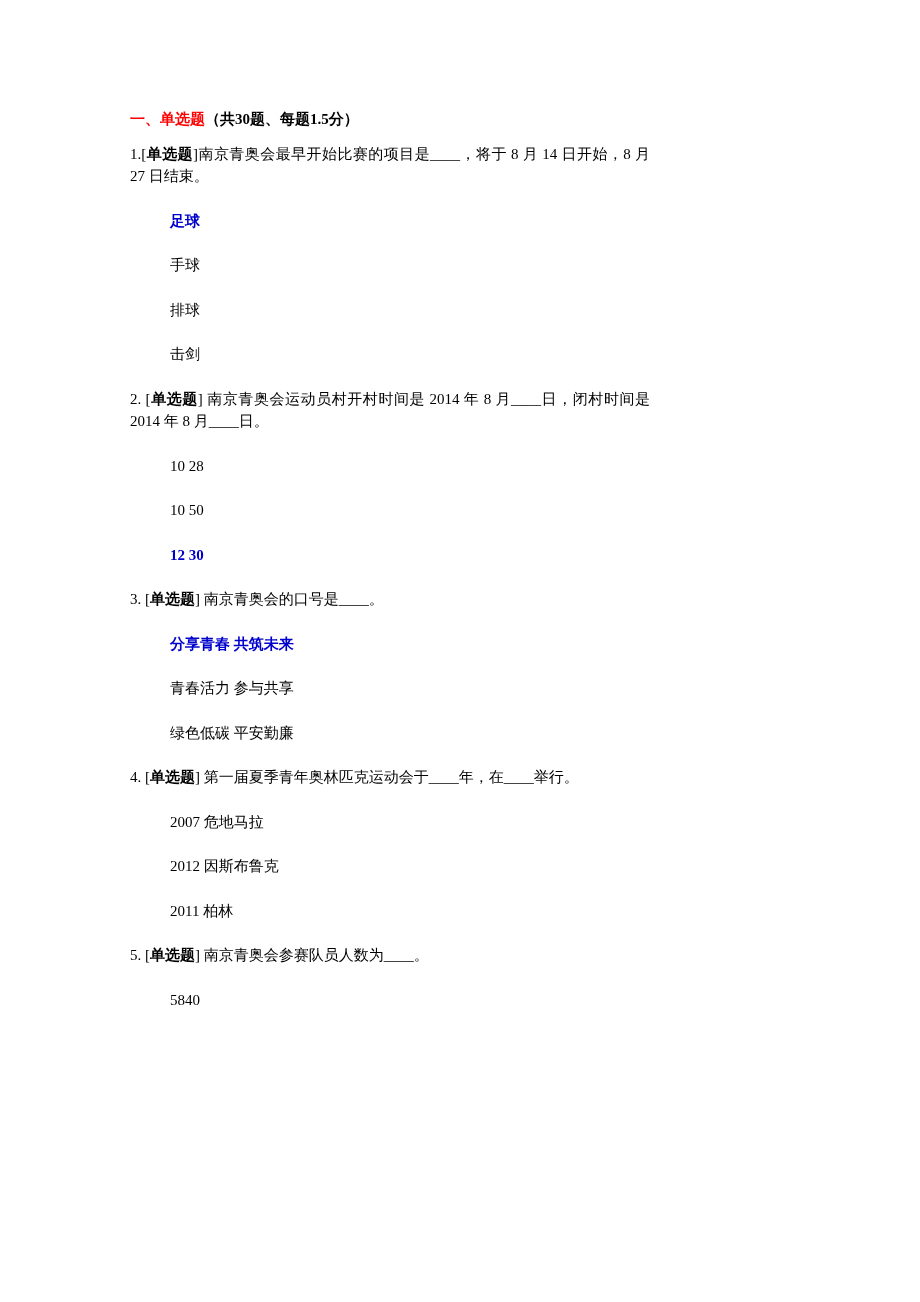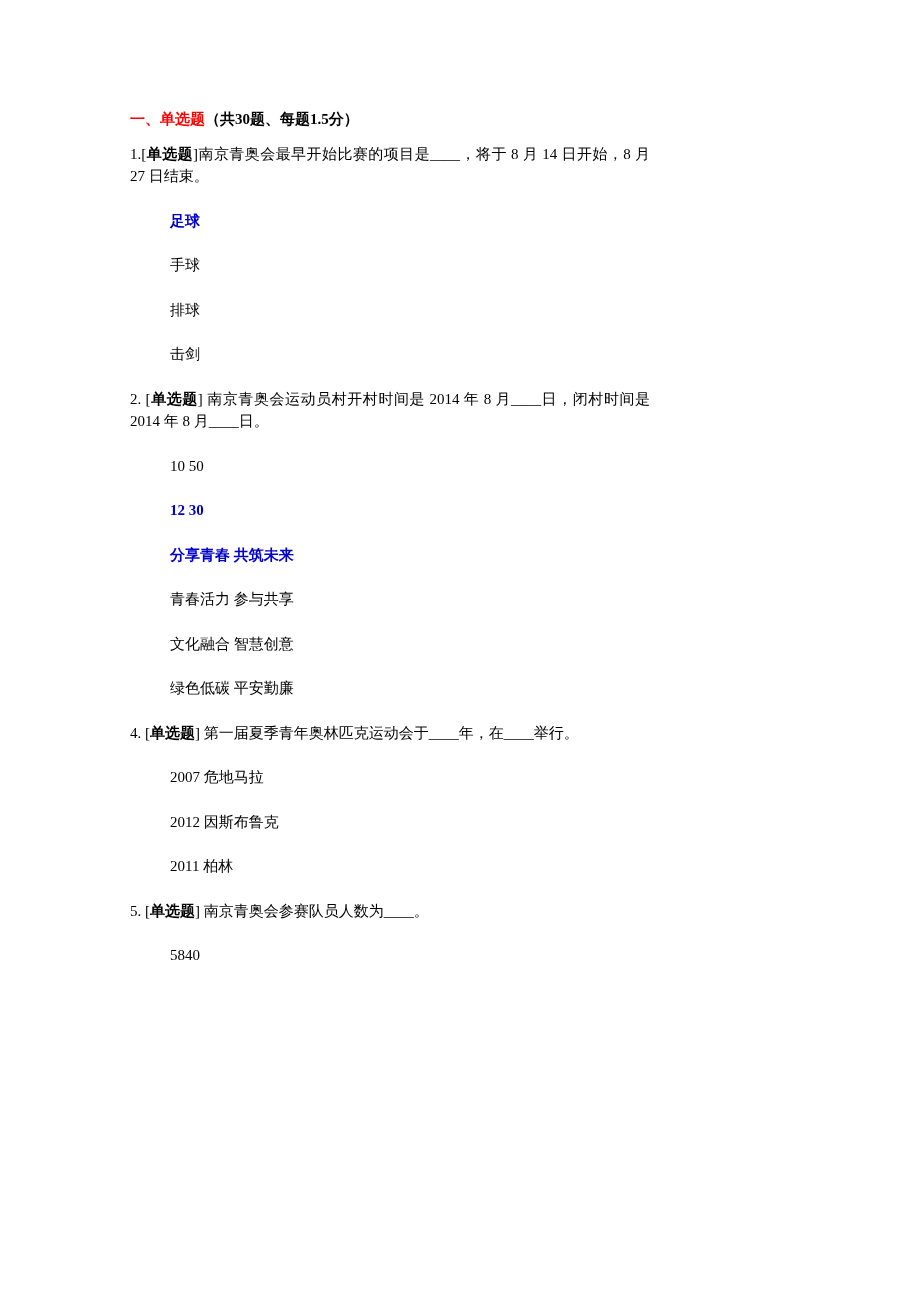--- a/index.html
+++ b/index.html
@@ -71,28 +71,31 @@
     <div class="option correct">足球</div>
     <div class="option">手球</div>
     <div class="option">排球</div>
     <div class="option">击剑</div>
   </div>
 
   <div class="question">
     <span>2.</span><span class="qtype-bracket"> [</span><span class="qtype">单选题</span><span class="qtype-bracket">] </span><span>南京青奥会运动员村开村时间是 2014 年 8 月____日，闭村时间是 2014 年 8 月____日。</span>
   </div>
   <div class="options">
+    <div class="option">10 28</div>
     <div class="option">10 50</div>
     <div class="option correct">12 30</div>
   </div>
 
+  <div class="question">
+    <span>3.</span><span class="qtype-bracket"> [</span><span class="qtype">单选题</span><span class="qtype-bracket">] </span><span>南京青奥会的口号是____。</span>
+  </div>
   <div class="options">
     <div class="option correct">分享青春 共筑未来</div>
     <div class="option">青春活力 参与共享</div>
-    <div class="option">文化融合 智慧创意</div>
     <div class="option">绿色低碳 平安勤廉</div>
   </div>
 
   <div class="question">
     <span>4.</span><span class="qtype-bracket"> [</span><span class="qtype">单选题</span><span class="qtype-bracket">] </span><span>第一届夏季青年奥林匹克运动会于____年，在____举行。</span>
   </div>
   <div class="options">
     <div class="option">2007 危地马拉</div>
     <div class="option">2012 因斯布鲁克</div>
     <div class="option">2011 柏林</div>

